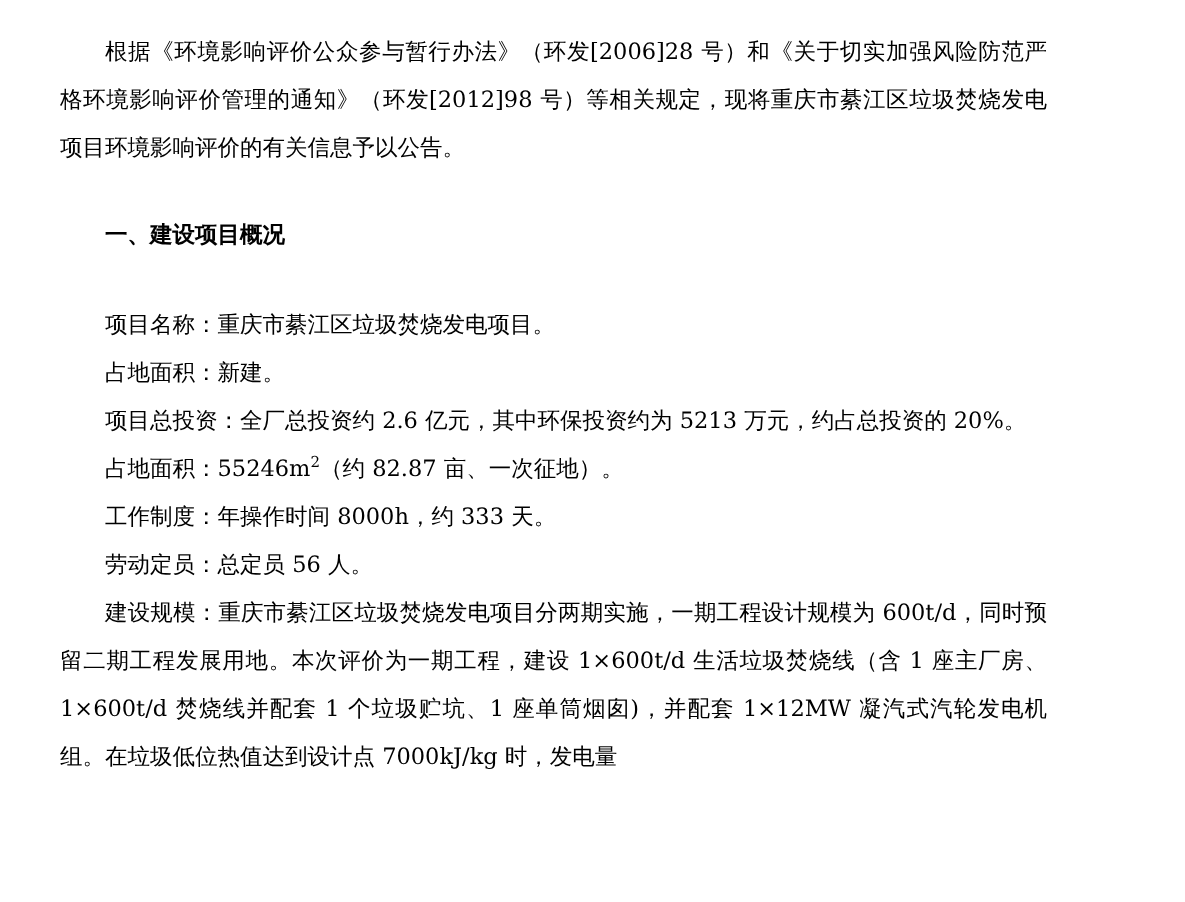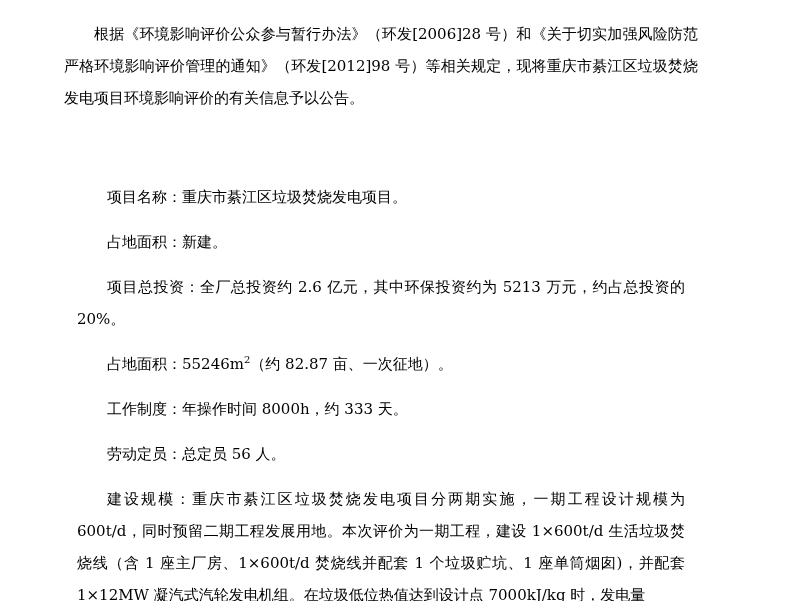--- a/index.html
+++ b/index.html
@@ -11,21 +11,21 @@
     height: 601px;
     background: #ffffff;
     font-family: "DejaVu Serif", "Liberation Serif", serif;
     color: #000000;
     overflow: hidden;
   }
   .page {
     box-sizing: border-box;
     width: 790px;
     height: 503px;
-    padding: 18px 92px 0 64px;
+    padding: 18px 92px 0 40px;
     background: #ffffff;
   }
   p {
     margin: 0;
     font-size: 15px;
     line-height: 32px;
     text-align: justify;
     text-justify: inter-ideograph;
   }
   .indent {
@@ -38,21 +38,21 @@
     font-weight: bold;
     text-indent: 2em;
   }
   .gap-large {
     height: 26px;
   }
   .gap-small {
     height: 14px;
   }
   .item {
-    margin: 13px;
+    margin: 0;
     font-size: 15px;
     line-height: 32px;
     text-indent: 2em;
     text-align: justify;
     text-justify: inter-ideograph;
   }
   sup {
     font-size: 10px;
     vertical-align: super;
     line-height: 0;
@@ -60,20 +60,21 @@
 </style>
 </head>
 <body>
 
 <div class="page">
 
   <p class="indent">根据《环境影响评价公众参与暂行办法》（环发[2006]28 号）和《关于切实加强风险防范严格环境影响评价管理的通知》（环发[2012]98 号）等相关规定，现将重庆市綦江区垃圾焚烧发电项目环境影响评价的有关信息予以公告。</p>
 
   <div class="gap-large"></div>
 
+  <p class="heading">一、建设项目概况</p>
 
   <div class="gap-small"></div>
 
 
   <div class="gap-small"></div>
 
   <p class="item">项目名称：重庆市綦江区垃圾焚烧发电项目。</p>
   <p class="item">占地面积：新建。</p>
   <p class="item">项目总投资：全厂总投资约 2.6 亿元，其中环保投资约为 5213 万元，约占总投资的 20%。</p>
 

